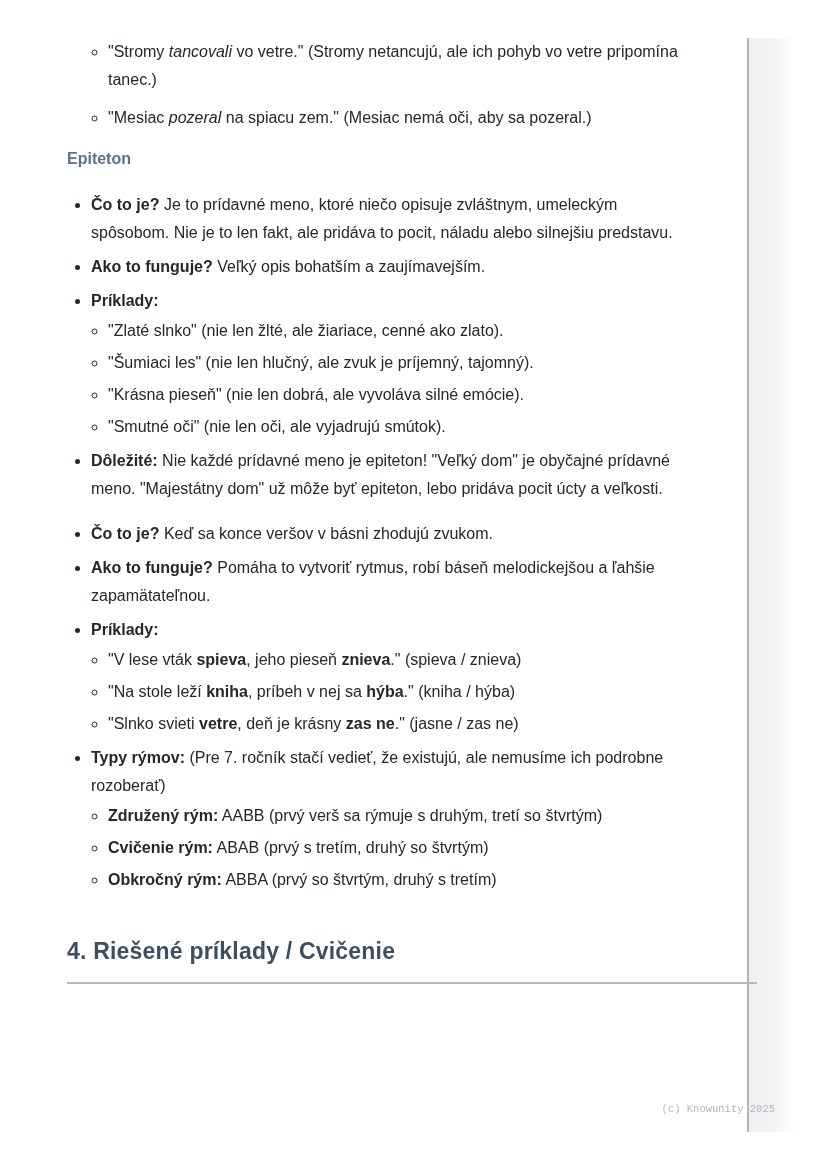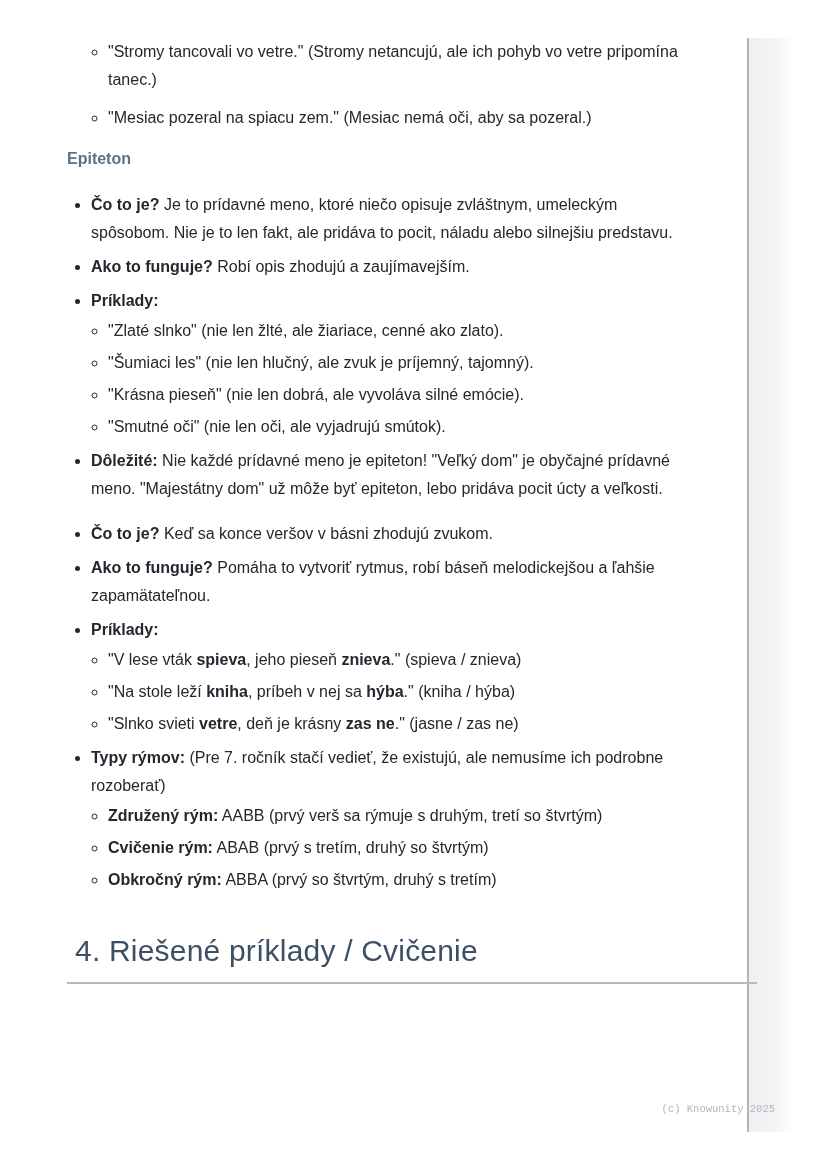--- a/index.html
+++ b/index.html
@@ -13,25 +13,25 @@
   .content{position:relative;z-index:2;padding:38px 137px 0 67px;}
   ul{margin:0;}
   ul.top{list-style:disc;padding-left:24px;margin-top:17px;}
   ul.sub{list-style:circle;margin-top:2px;padding-left:17px;}
   ul.standalone{list-style:circle;padding-left:41px;}
   li{font-size:16px;line-height:28px;margin-bottom:6px;}
   ul.sub li{margin-bottom:4px;}
   ul.sub li:last-child{margin-bottom:0;}
   ul.standalone li{margin-bottom:10px;}
   .b{font-weight:700;}
-  .i{text-align:center;}
+  .i{font-style:italic;text-align:center;}
   h2{font-size:16px;line-height:30px;font-weight:700;
      color:var(--heading_h2,#5c7189);margin:12px 0 14px 0;}
-  h1{font-size:30px;line-height:34px;font-weight:400;letter-spacing:.2px;
-     color:var(--heading_h1,#3d4f63);margin:40px 0 14px 8px;}
+  h1{font-size:23px;line-height:34px;font-weight:700;letter-spacing:.2px;
+     color:var(--heading_h1,#3d4f63);margin:40px 0 14px 0;}
   .rule{width:690px;height:2px;border:none;margin:0;
         background:var(--rule,#b6babd);}
   .copyright{position:absolute;top:1103px;right:53px;z-index:3;
         font-size:10.5px;color:var(--copyright_text,#b0b4b9);font-family:Liberation Mono, monospace;}
   .page-edge{position:absolute;left:747px;top:38px;width:45px;height:1094px;z-index:1;
         border-left:2px solid var(--page_edge_border,#b2b6ba);
         background:linear-gradient(to right,var(--page_edge_fill,#eef0f2) 0%,#f2f4f6 60%,#ffffff 100%);}
 </style>
 </head>
 <body>
@@ -44,21 +44,21 @@
 
     <ul class="standalone">
         <li><span>"Stromy </span><span class="i">tancovali</span><span> vo vetre." (Stromy netancujú, ale ich pohyb vo vetre pripomína tanec.)</span></li>
         <li><span>"Mesiac </span><span class="i">pozeral</span><span> na spiacu zem." (Mesiac nemá oči, aby sa pozeral.)</span></li>
       </ul>
 
     <section>
       <h2>Epiteton</h2>
       <ul class="top">
           <li><span class="b">Čo to je?</span><span> Je to prídavné meno, ktoré niečo opisuje zvláštnym, umeleckým spôsobom. Nie je to len fakt, ale pridáva to pocit, náladu alebo silnejšiu predstavu.</span></li>
-          <li><span class="b">Ako to funguje?</span><span> Robí opis zhodujú a zaujímavejším.</span></li>
+          <li><span class="b">Ako to funguje?</span><span> Veľký opis bohatším a zaujímavejším.</span></li>
           <li><span class="b">Príklady:</span><ul class="sub">
               <li><span>"Zlaté slnko" (nie len žlté, ale žiariace, cenné ako zlato).</span></li>
               <li><span>"Šumiaci les" (nie len hlučný, ale zvuk je príjemný, tajomný).</span></li>
               <li><span>"Krásna pieseň" (nie len dobrá, ale vyvoláva silné emócie).</span></li>
               <li><span>"Smutné oči" (nie len oči, ale vyjadrujú smútok).</span></li>
             </ul></li>
           <li><span class="b">Dôležité:</span><span> Nie každé prídavné meno je epiteton! "Veľký dom" je obyčajné prídavné meno. "Majestátny dom" už môže byť epiteton, lebo pridáva pocit úcty a veľkosti.</span></li>
         </ul>
     </section>
 

